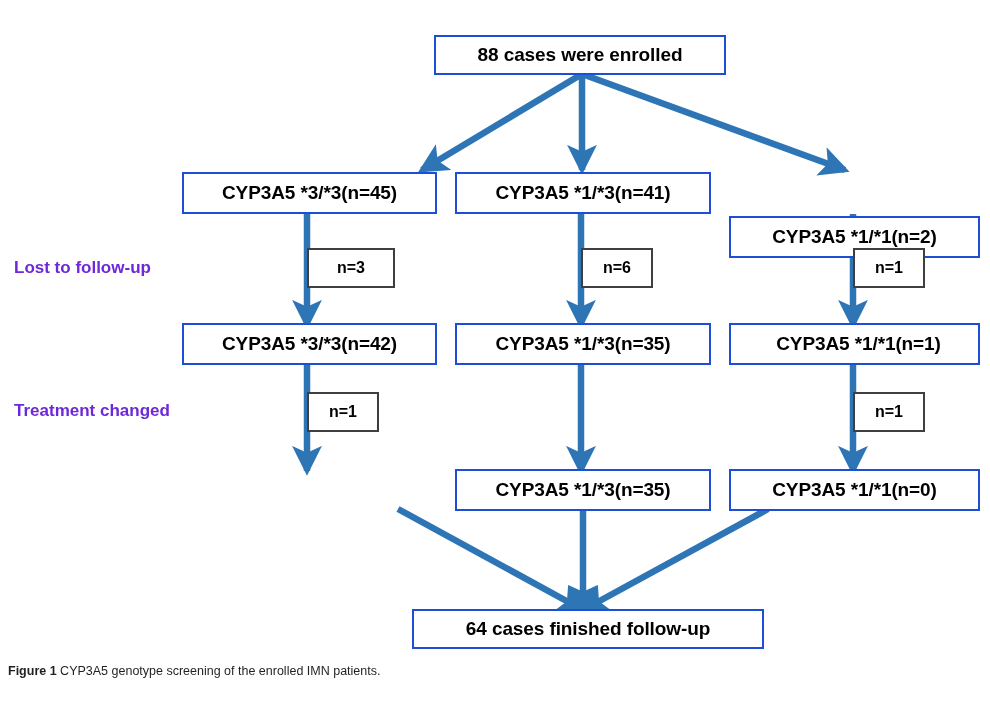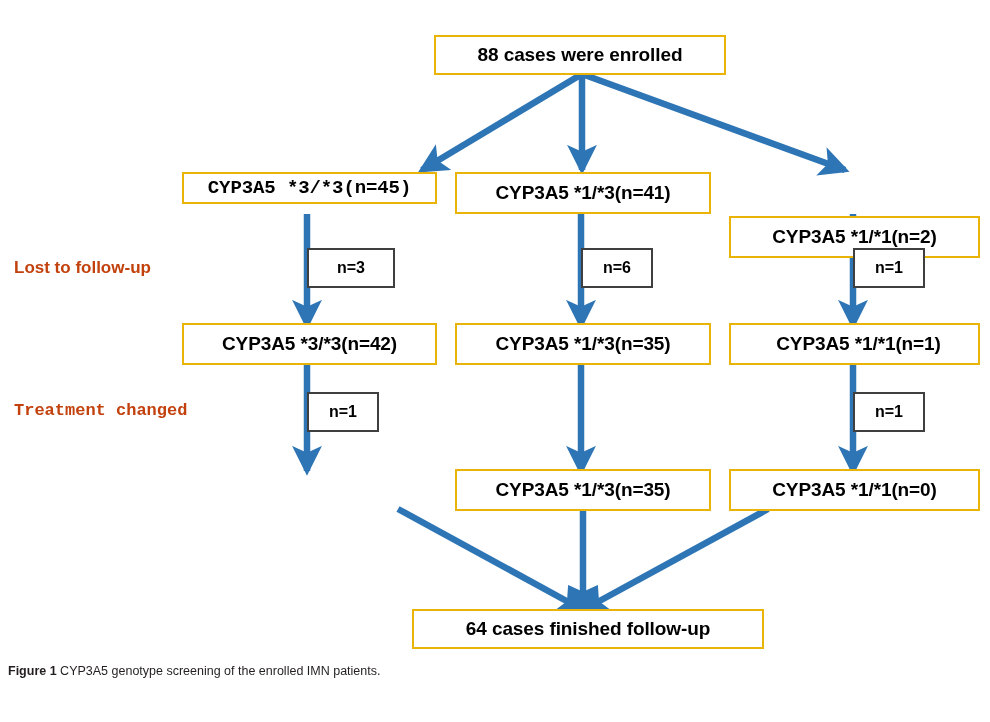--- a/index.html
+++ b/index.html
@@ -18,42 +18,42 @@
     position: absolute;
     left: 0;
     top: 0;
     width: 990px;
     height: 722px;
   }
   .node-box {
     position: absolute;
     box-sizing: border-box;
     background: #ffffff;
-    border: 2px solid #eab308;
+    border: 2px solid #1d4ed8;
     display: flex;
     align-items: center;
     justify-content: center;
     font-weight: bold;
     color: #000000;
     z-index: 3;
   }
   .node-box.main {
     font-size: 19px;
     letter-spacing: -0.1px;
   }
   .node-box.tag {
     font-size: 16px;
     border-width: 2px;
     border-color: #3f3f3f;
   }
   .side-label {
     position: absolute;
     font-size: 17px;
     font-weight: bold;
-    color: #c2410c;
+    color: #6d28d9;
     white-space: nowrap;
     z-index: 3;
   }
   #arrow-layer {
     position: absolute;
     left: 0;
     top: 0;
     width: 990px;
     height: 722px;
     z-index: 1;
@@ -129,25 +129,25 @@
     </g>
   </svg>
 
   <div class="node-box main" style="left:434px; top:35px; width:292px; height:40px;">
     <span>88 cases were enrolled</span>
   </div>
 
   <div class="side-label" style="left:14px; top:258px;">
     <span>Lost to follow-up</span>
   </div>
-  <div class="side-label" style="left:14px; top:401px;font-family:Liberation Mono, monospace;">
+  <div class="side-label" style="left:14px; top:401px;">
     <span>Treatment changed</span>
   </div>
 
-  <div class="node-box main" style="left:182px; top:172px; width:255px; height:32px;font-family:Liberation Mono, monospace;">
+  <div class="node-box main" style="left:182px; top:172px; width:255px; height:42px;">
     <span>CYP3A5 *3/*3(n=45)</span>
   </div>
   <div class="node-box tag" style="left:307px; top:248px; width:88px; height:40px;">
     <span>n=3</span>
   </div>
   <div class="node-box main" style="left:182px; top:323px; width:255px; height:42px;">
     <span>CYP3A5 *3/*3(n=42)</span>
   </div>
   <div class="node-box tag" style="left:307px; top:392px; width:72px; height:40px;">
     <span>n=1</span>

